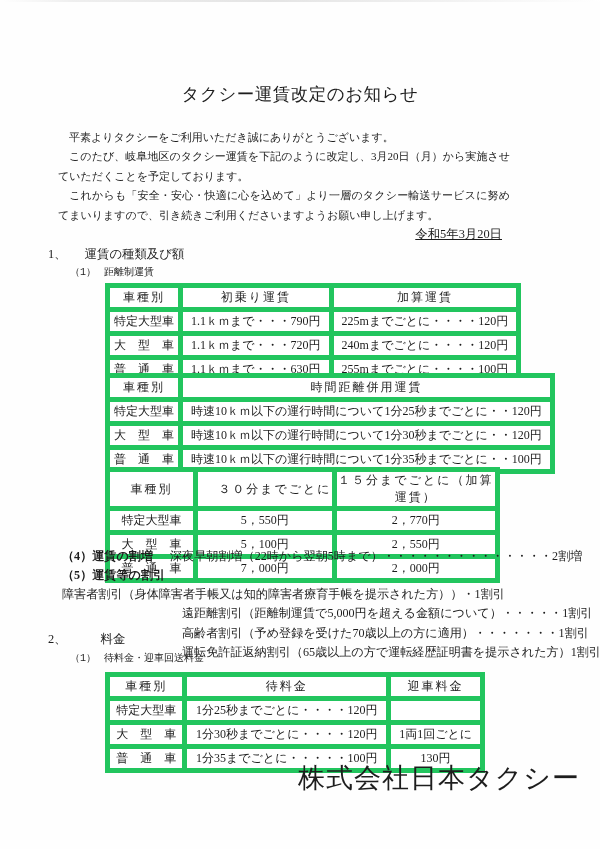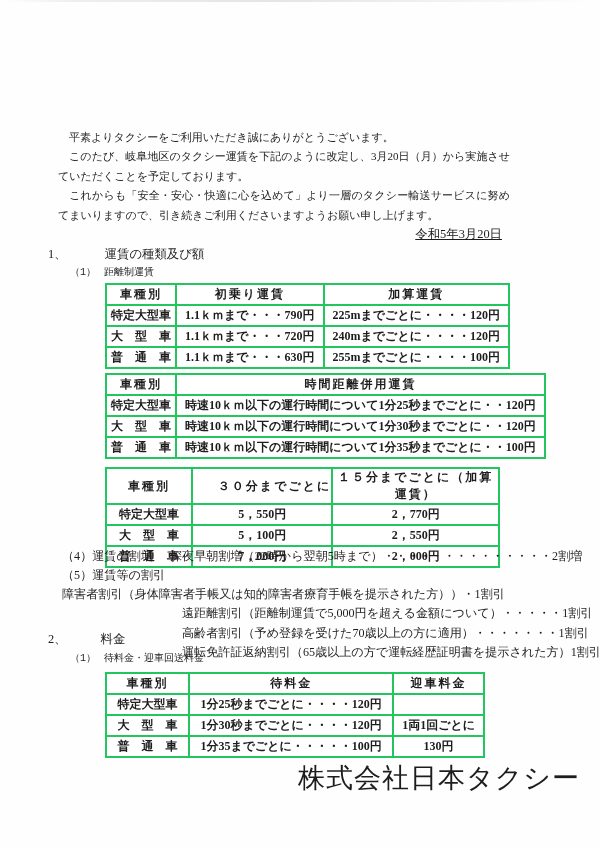--- a/index.html
+++ b/index.html
@@ -55,21 +55,21 @@
     width: 502px;
     text-align: right;
     font-size: 12.4px;
     text-decoration: underline;
   }
   .sec-num {
     position: absolute;
     font-size: 12.4px;
   }
   .sec1 { top: 246px; left: 48px; }
-  .sec1 .lbl { margin-left: 38px; }
+  .sec1 .lbl { margin-left: 18px; }
   .sec2 { top: 631px; left: 48px; }
   .sec2 .lbl { margin-left: 34px; }
   .sub {
     position: absolute;
     font-size: 10px;
     left: 70px;
     font-family: Liberation Mono, monospace;
   }
   .sub .lbl { margin-left: 8px; }
   .sub1 { top: 265px; }
@@ -77,24 +77,24 @@
   .sub3 { top: 449px; }
   .sub4 { top: 651px; }
 
   table.fare {
     position: absolute;
     border-collapse: collapse;
     font-size: 12px;
     background: #fff;
   }
   table.fare td, table.fare th {
-    border: 2px solid #22c55e;
+    border: 5px solid #22c55e;
     padding: 0;
     height: 19px;
-    font-weight: 700;
+    font-weight: 400;
     vertical-align: middle;
   }
   table.fare th {
     text-align: center;
     letter-spacing: 2px;
   }
   .ctype {
     text-align: center;
     letter-spacing: 0px;
     white-space: nowrap;
@@ -127,41 +127,42 @@
   #t4 .c2 { width: 205px; }
   #t4 .c3 { width: 85px; }
 
   .disc-block {
     position: absolute;
     font-size: 12.1px;
     line-height: 19.2px;
   }
   .d4 { top: 547px; left: 62px; }
   .d5 { top: 566px; left: 62px; }
-  .d-label { display: inline-block; width: 108px; }
+  .d-label { display: inline-block; width: 108px; font-weight: bold; }
   .d-text { display: inline-block; white-space: nowrap; }
   .d-cont { margin-left: 120px; white-space: nowrap; display: block; }
 
   .company {
     position: absolute;
     top: 760px;
     left: 0;
     width: 580px;
     text-align: right;
     font-size: 27px;
     letter-spacing: 1px;
   }
 </style>
 </head>
 <body>
 
 <div class="page">
 
   <div class="scanline"></div>
 
+  <div class="title">タクシー運賃改定のお知らせ</div>
 
   <div class="para p1"><span class="indent"></span><span>平素よりタクシーをご利用いただき誠にありがとうございます。</span></div>
 
   <div class="para p2"><span class="indent"></span><span>このたび、岐阜地区のタクシー運賃を下記のように改定し、3月20日（月）から実施させていただくことを予定しております。</span></div>
 
   <div class="para p3"><span class="indent"></span><span>これからも「安全・安心・快適に心を込めて」より一層のタクシー輸送サービスに努めてまいりますので、引き続きご利用くださいますようお願い申し上げます。</span></div>
 
   <div class="date">令和5年3月20日</div>
 
   <div class="sec-num sec1"><span>1、</span><span class="lbl">運賃の種類及び額</span></div>

